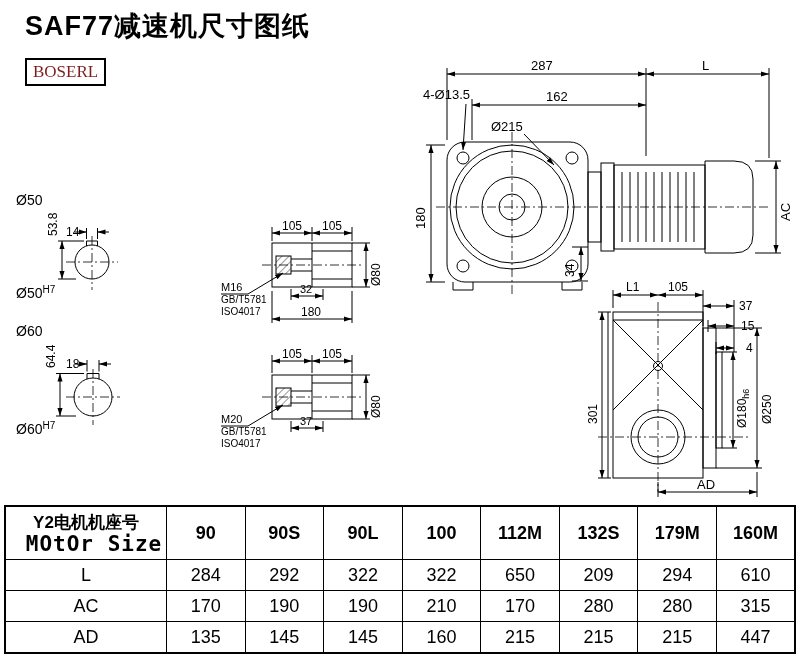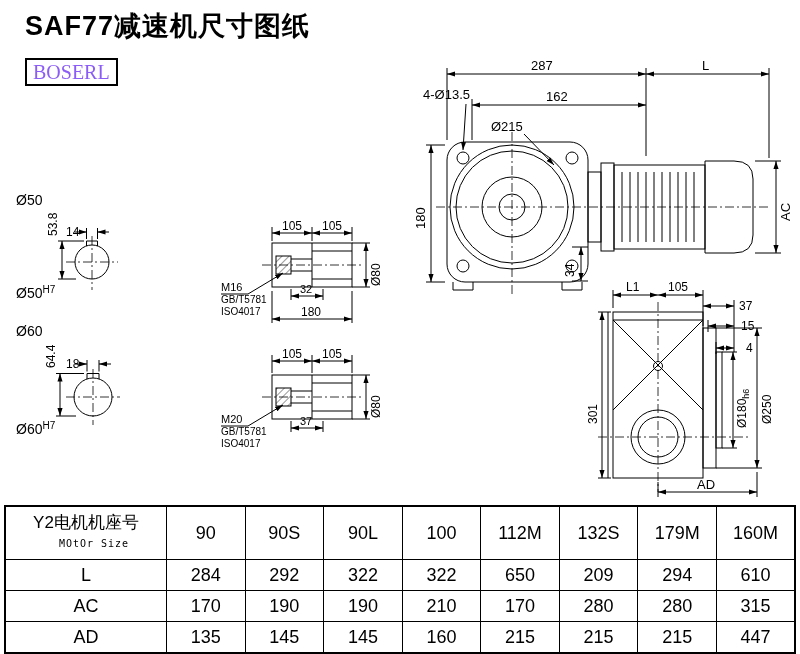--- a/index.html
+++ b/index.html
@@ -1,28 +1,28 @@
 <!DOCTYPE html>
 <html><head>
 <meta charset="utf-8">
 <style>
   html,body{margin:0;padding:0;background:#fff;}
   .page{position:relative;width:800px;height:654px;background:#fff;color:#000;
         font-family:"Liberation Sans",sans-serif;overflow:hidden;}
   .title{position:absolute;left:25px;top:8px;margin:0;font-size:27px;font-weight:bold;letter-spacing:1px;}
-  .logo{position:absolute;left:25px;top:58px;border:2px solid #000;color:#8b5cf6;
-        font-family:"Liberation Serif",serif;font-size:20px;line-height:22px;padding:1px 6px;}
+  .logo{position:absolute;left:25px;top:58px;border:2px solid #000;color:#7f1d1d;
+        font-family:"Liberation Serif",serif;font-size:17px;line-height:22px;padding:1px 6px;}
   svg.draw{position:absolute;left:0;top:0;}
   table.dims{position:absolute;left:4px;top:505px;width:792px;border-collapse:collapse;
         table-layout:fixed;text-align:center;font-size:18px;border:2px solid #000;}
   table.dims td{border:1px solid #000;padding:0;height:30px;}
-  table.dims tr.hdr td{height:52px;}
+  table.dims tr.hdr td{height:52px;font-weight:bold;}
   table.dims td.c0{width:160px;}
   .zh{font-size:17px;line-height:22px;}
-  .mono{font-family:"DejaVu Sans Mono",monospace;font-size:10px;letter-spacing:1px;line-height:20px;margin-left:16px;}
+  .mono{font-family:"DejaVu Sans Mono",monospace;font-size:21px;letter-spacing:1px;line-height:20px;margin-left:16px;}
 </style>
 </head>
 <body>
 
 <div class="page">
 
   <h1 class="title">SAF77减速机尺寸图纸</h1>
   <div class="logo">BOSERL</div>
 
   <svg class="draw" width="800" height="502" viewBox="0 0 800 502" font-family="Liberation Sans, DejaVu Sans, sans-serif">

